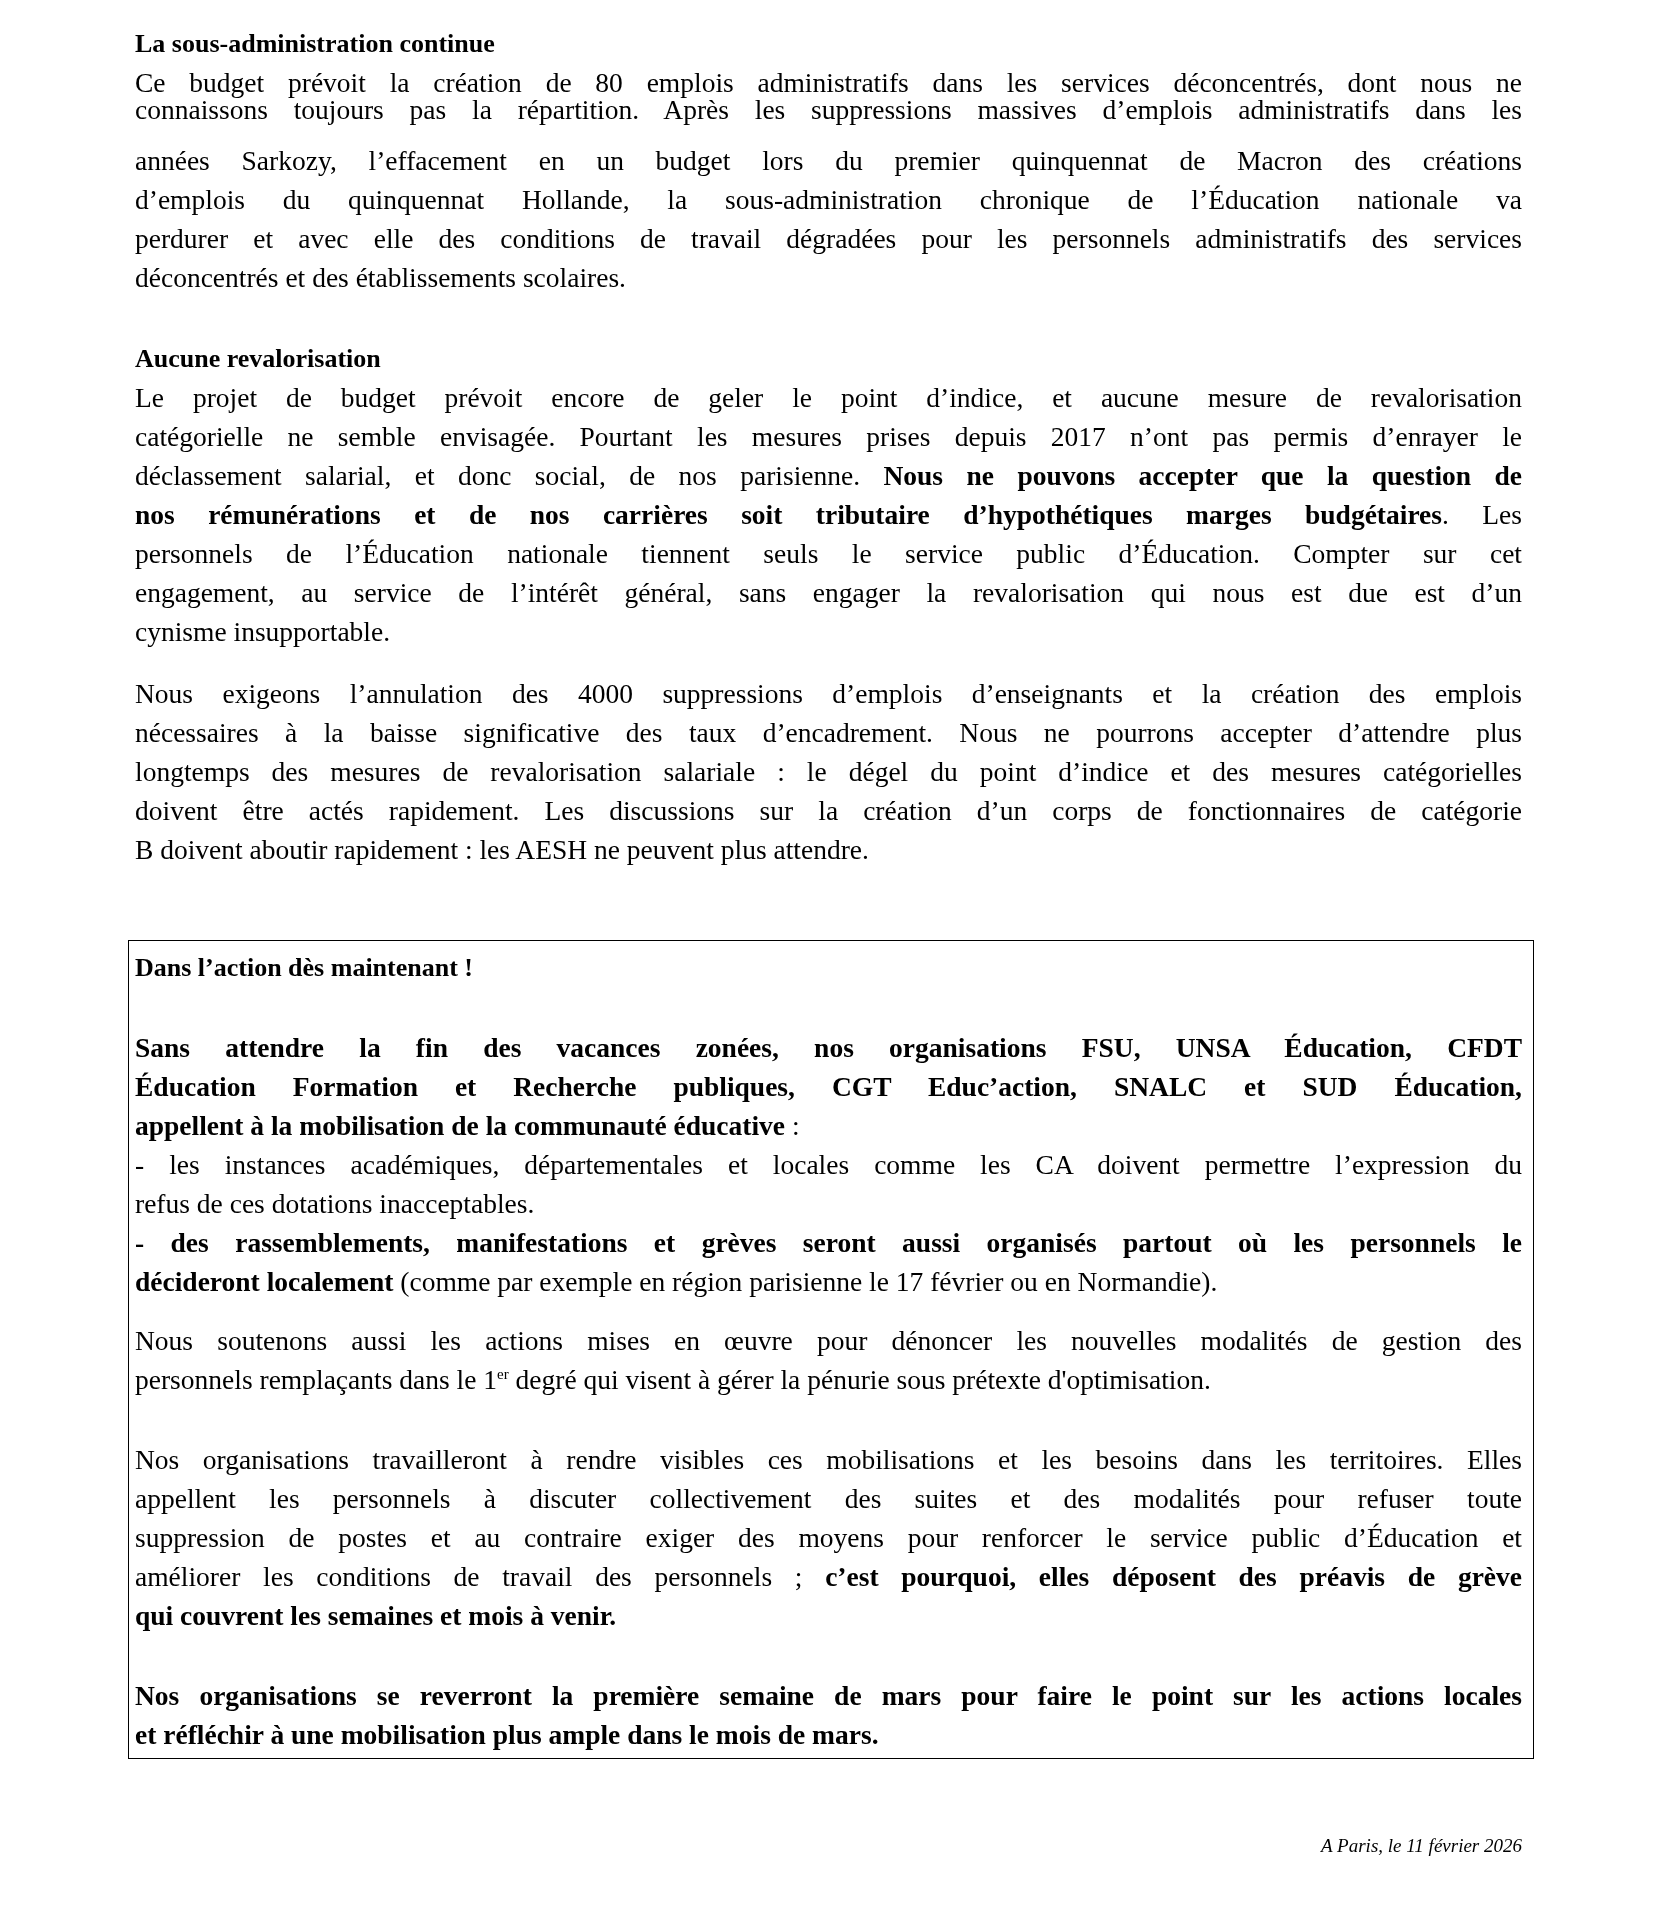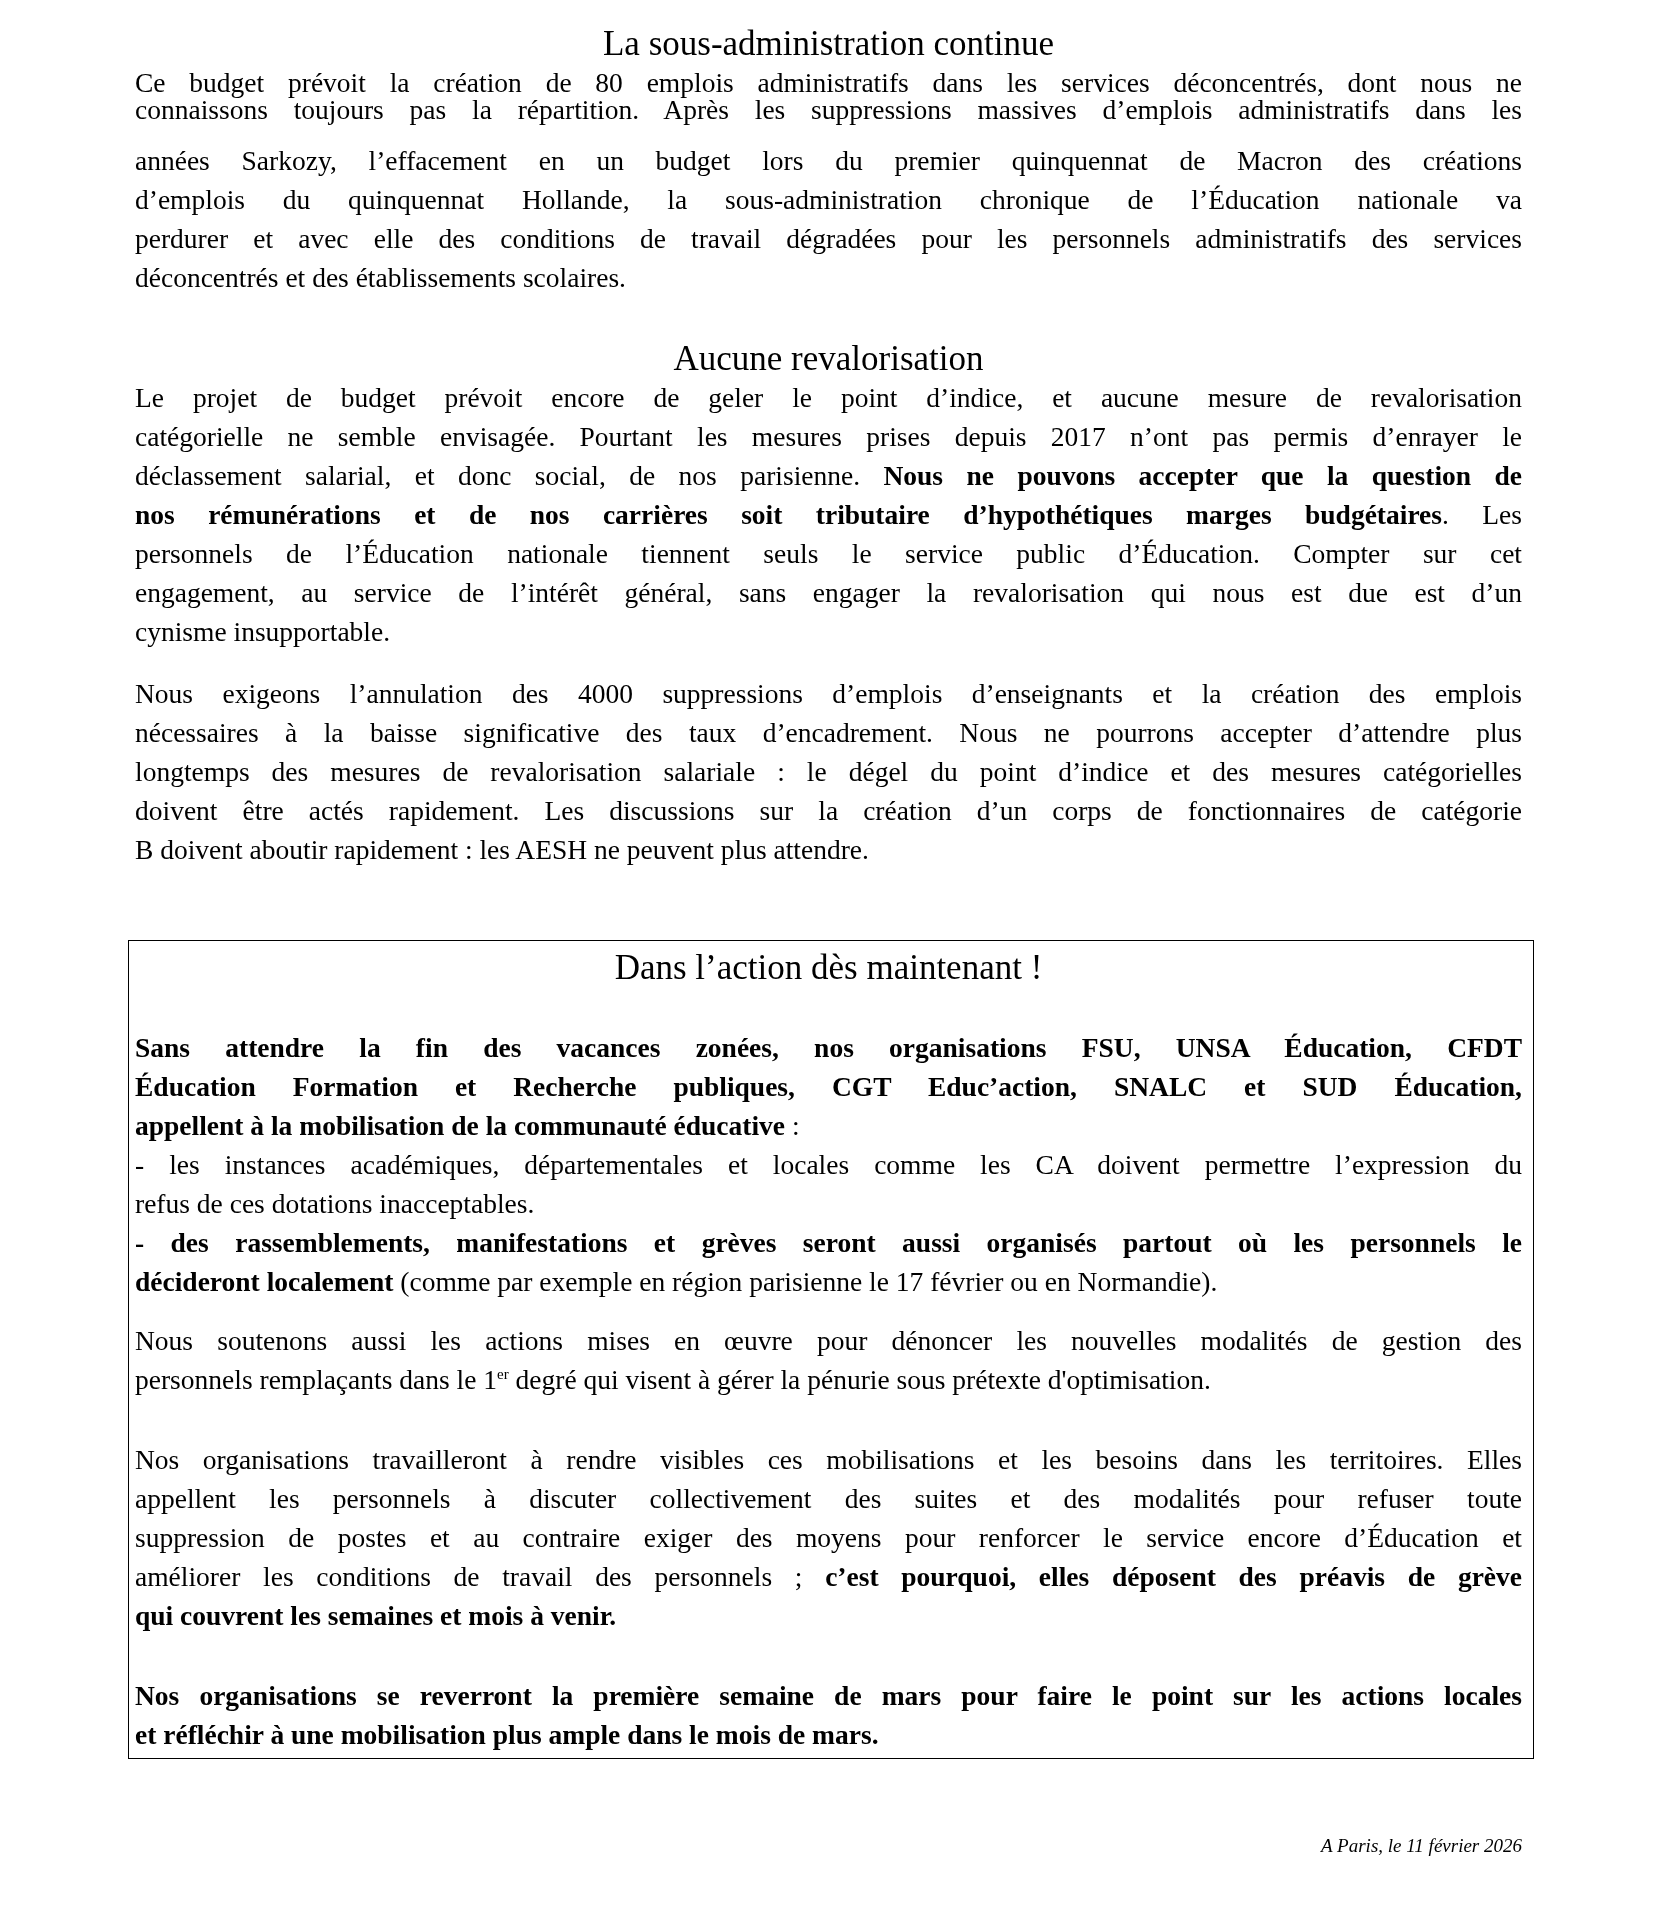--- a/index.html
+++ b/index.html
@@ -1,21 +1,21 @@
 <!DOCTYPE html>
 <html><head>
 <meta charset="utf-8">
 <style>
   html, body { margin: 0; padding: 0; background: #ffffff; }
   body { width: 1653px; height: 1906px; position: relative; overflow: hidden;
          font-family: "Liberation Serif", "DejaVu Serif", serif; color: #000; }
   .line { position: absolute; left: 135px; width: 1387px; font-size: 27.5px; line-height: 39px;
           white-space: nowrap; }
   .just { text-align: justify; text-align-last: justify; white-space: normal; height: 39px; overflow: hidden; }
-  .heading { font-weight: normal; font-size: 35px; text-align: center; }
+  .heading { font-weight: bold; font-size: 26px; }
   .b { font-weight: bold; }
   .box { position: absolute; left: 128px; top: 940px; width: 1406px; height: 819px;
          border: 1.5px solid #000; box-sizing: border-box; }
   .date { position: absolute; right: 131px; top: 1826px; font-size: 19px; font-style: italic; line-height: 39px; }
   sup { font-size: 15px; vertical-align: 10px; line-height: 0; }
 </style>
 </head>
 <body>
 
 <div class="line heading" style="top:24px">La sous-administration continue</div>
@@ -50,20 +50,20 @@
 <div class="line just" style="top:1145px">- les instances académiques, départementales et locales comme les CA doivent permettre l’expression du</div>
 <div class="line" style="top:1184px">refus de ces dotations inacceptables.</div>
 <div class="line just b" style="top:1223px">- des rassemblements, manifestations et grèves seront aussi organisés partout où les personnels le</div>
 <div class="line" style="top:1262px"><span class="b">décideront localement</span><span> (comme par exemple en région parisienne le 17 février ou en Normandie).</span></div>
 
 <div class="line just" style="top:1321px">Nous soutenons aussi les actions mises en œuvre pour dénoncer les nouvelles modalités de gestion des</div>
 <div class="line" style="top:1360px"><span>personnels remplaçants dans le 1</span><sup>er</sup><span> degré qui visent à gérer la pénurie sous prétexte d'optimisation.</span></div>
 
 <div class="line just" style="top:1440px">Nos organisations travailleront à rendre visibles ces mobilisations et les besoins dans les territoires.  Elles</div>
 <div class="line just" style="top:1479px">appellent les personnels à discuter collectivement des suites et des modalités pour refuser toute</div>
-<div class="line just" style="top:1518px">suppression de postes et au contraire exiger des moyens pour renforcer le service encore d’Éducation et</div>
+<div class="line just" style="top:1518px">suppression de postes et au contraire exiger des moyens pour renforcer le service public d’Éducation et</div>
 <div class="line just" style="top:1557px"><span>améliorer les conditions de travail des personnels ; </span><span class="b">c’est pourquoi, elles déposent des préavis de grève</span></div>
 <div class="line b" style="top:1596px">qui couvrent les semaines et mois à venir.</div>
 
 <div class="line just b" style="top:1676px">Nos organisations se reverront la première semaine de mars pour faire le point sur les actions locales</div>
 <div class="line b" style="top:1715px">et réfléchir à une mobilisation plus ample dans le mois de mars.</div>
 
 <div class="date">A Paris, le 11 février 2026</div>
 
 </body></html>

